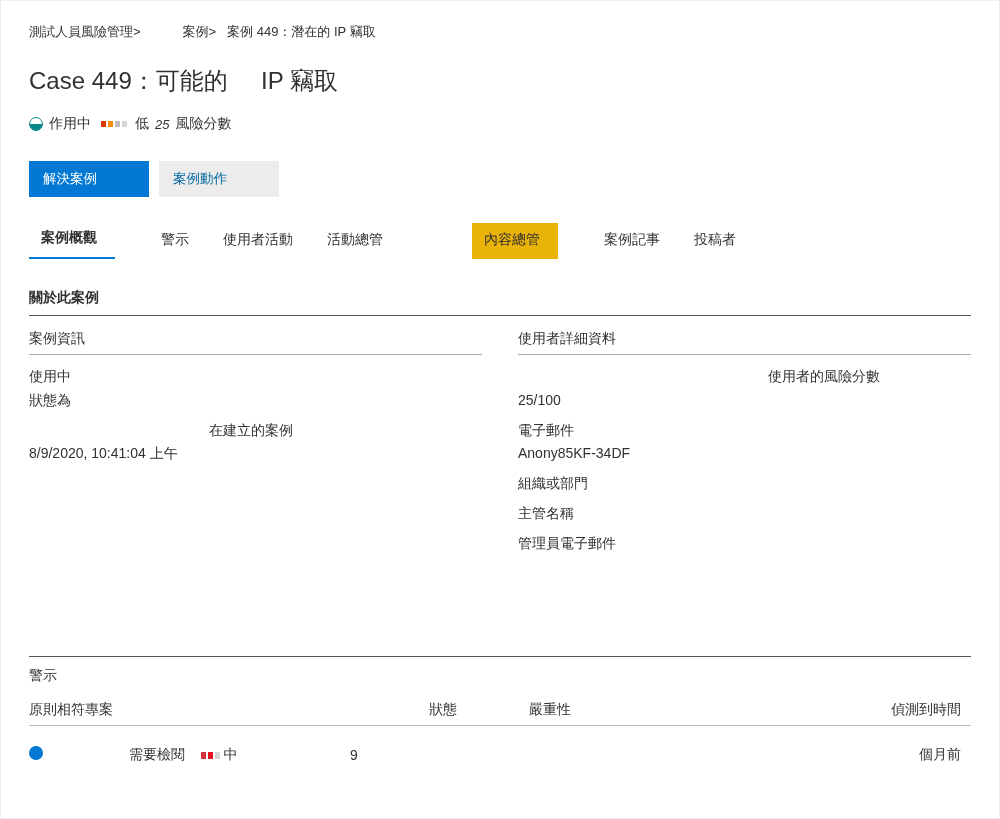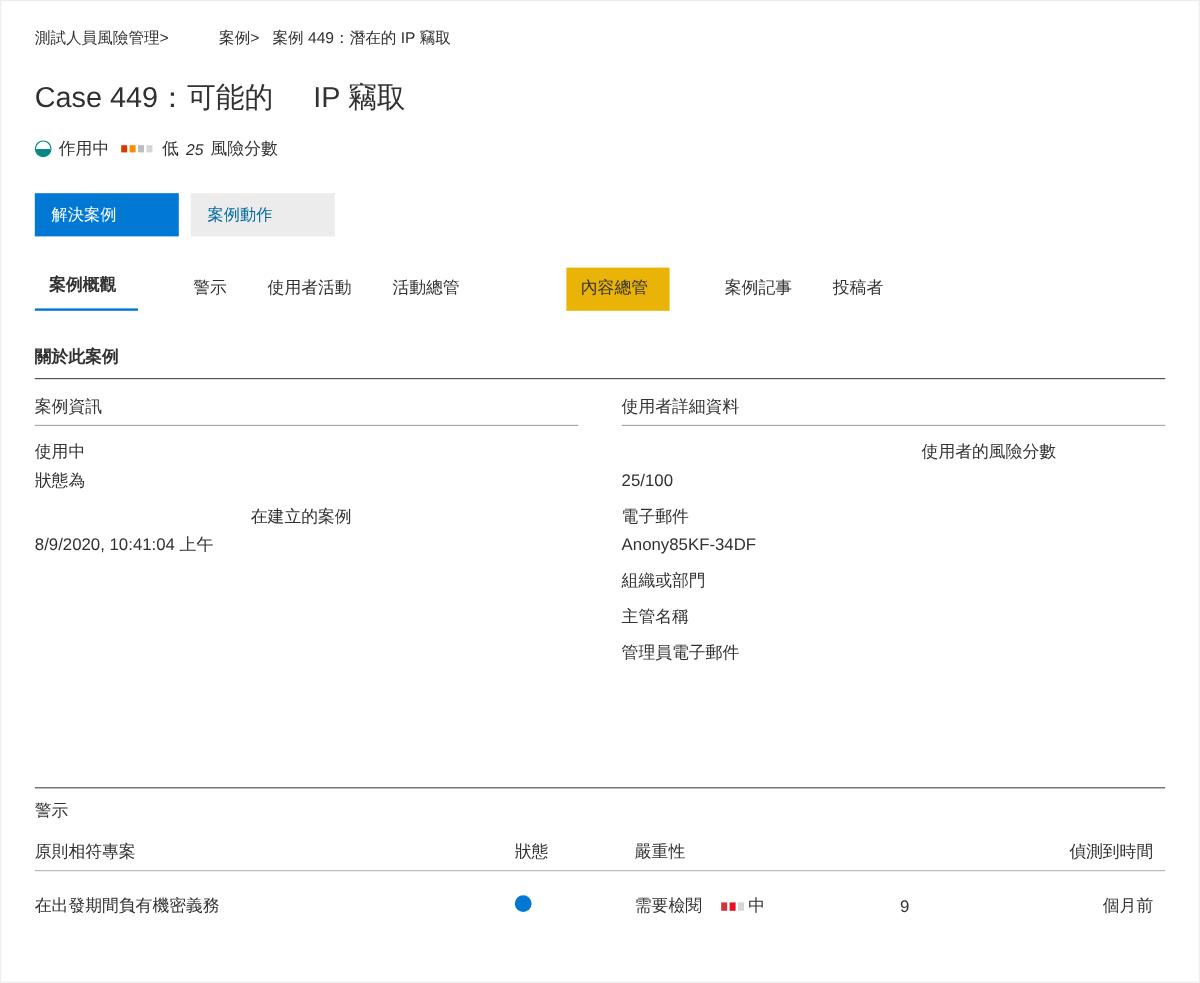--- a/index.html
+++ b/index.html
@@ -161,21 +161,20 @@
   <div class="alerts-head-row">
     <div class="col-policy">原則相符專案</div>
     <div class="col-status">狀態</div>
     <div class="col-sev">嚴重性</div>
     <div class="col-num"></div>
     <div class="col-time">偵測到時間</div>
   </div>
   <hr class="thin" style="border:none;border-top:1px solid #bbb;margin-top:6px;">
 
   <div class="alerts-row">
-    <div class="col-policy">在出發期間負有機密義務</div>
     <div class="col-status">
       <span class="status-dot"></span>
     </div>
     <div class="col-sev">
       <span>需要檢閱</span>
       &nbsp;&nbsp;
       <span class="sev-group">
         <span class="sev-bars">
           <span class="sb-r"></span>
             <span class="sb-r2"></span>

